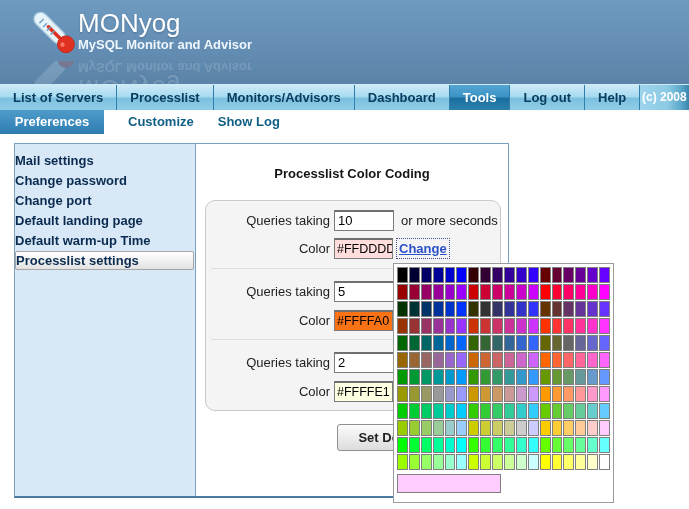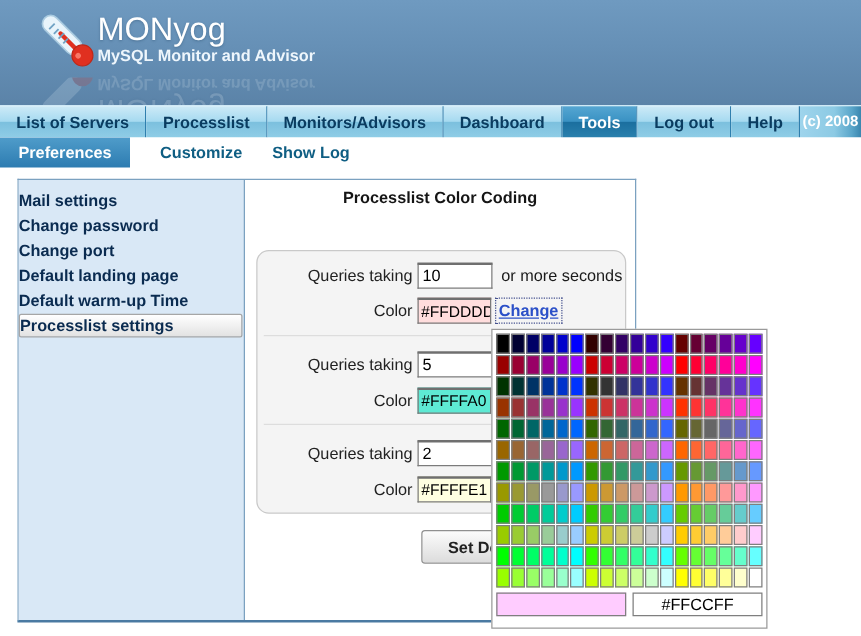--- a/index.html
+++ b/index.html
@@ -33,21 +33,21 @@
                      background:linear-gradient(180deg,#4f9cca,#2d7cb1);}
 
   
   .panel{position:absolute;left:14px;top:143px;width:493px;height:352px;background:#fff;
          border:1px solid #7ba1c0;border-bottom:2px solid #4a7aa2;display:flex;}
   .sidebar{width:181px;background:#d9e8f6;border-right:1px solid #7ba1c0;padding-top:7px;box-sizing:border-box;}
   .sidebar-item{height:20px;line-height:20px;padding-left:0;font-weight:bold;font-size:13px;color:#0a2b50;cursor:pointer;}
   .sidebar-item.selected{background:linear-gradient(#ffffff,#e2e2e2);border:1px solid #a6a6a6;
                          border-radius:2px;height:17px;line-height:17px;margin-right:1px;}
   .main{flex:1;position:relative;}
-  .content-title{margin-top:6px;text-align:center;font-weight:bold;font-size:13px;color:#151515;}
+  .content-title{margin-top:22px;text-align:center;font-weight:bold;font-size:13px;color:#151515;}
   .content-sub{text-align:center;font-size:12px;color:#8f8f8f;line-height:16px;margin-top:2px;}
 
   
   .groupbox{position:absolute;left:205px;top:200px;width:296px;height:211px;background:#f4f4f4;
             border:1px solid #c9c9c9;border-radius:10px;z-index:1;box-sizing:border-box;}
   .qline{position:absolute;left:0;width:100%;height:22px;display:flex;align-items:center;}
   .qlabel{width:124px;text-align:right;margin-right:4px;font-size:13px;color:#222;}
   .num-input{width:55px;height:18px;border:1px solid #7b7b7b;border-top:2px solid #6f6f6f;
              font-size:13px;font-family:inherit;padding:0 0 0 3px;background:#fff;box-sizing:content-box;}
   .color-input{width:55px;height:18px;border:1px solid #7b7b7b;border-top:2px solid #6f6f6f;
@@ -156,21 +156,21 @@
     </div>
     <div class="sep" style="top:67px"></div>
 
     <div class="qline" style="top:79px">
       <span class="qlabel">Queries taking</span>
       <input class="num-input" value="5" style="">
       <span class="suffix">or more seconds</span>
     </div>
     <div class="qline" style="top:108px">
       <span class="qlabel">Color</span>
-      <input class="color-input" value="#FFFFA0" style="background-color: #5eead4;">
+      <input class="color-input" value="#FFFFA0" style="background-color: #f97316;">
       <span class="change-link">Change</span>
     </div>
     <div class="sep" style="top:138px"></div>
 
     <div class="qline" style="top:150px">
       <span class="qlabel">Queries taking</span>
       <input class="num-input" value="2" style="">
       <span class="suffix">or more seconds</span>
     </div>
     <div class="qline" style="top:179px">
@@ -396,17 +396,16 @@
         <div class="swatch" title="#CCFFFF" style="background: rgb(204, 255, 255);"></div>
         <div class="swatch" title="#FFFF00" style="background: rgb(255, 255, 0);"></div>
         <div class="swatch" title="#FFFF33" style="background: rgb(255, 255, 51);"></div>
         <div class="swatch" title="#FFFF66" style="background: rgb(255, 255, 102);"></div>
         <div class="swatch" title="#FFFF99" style="background: rgb(255, 255, 153);"></div>
         <div class="swatch" title="#FFFFCC" style="background: rgb(255, 255, 204);"></div>
         <div class="swatch" title="#FFFFFF" style="background: rgb(255, 255, 255);"></div>
       </div>
     <div class="picker-bottom">
       <div class="preview" style="background-color: rgb(255, 204, 255);"></div>
-      <div class="hex-box">#FFCCFF</div>
     </div>
   </div>
 
 </div>
 
 </body></html>

